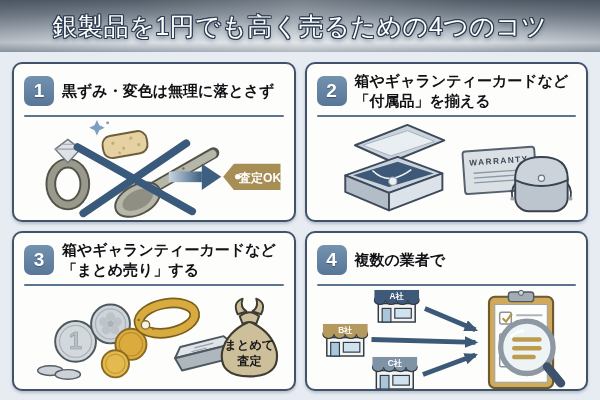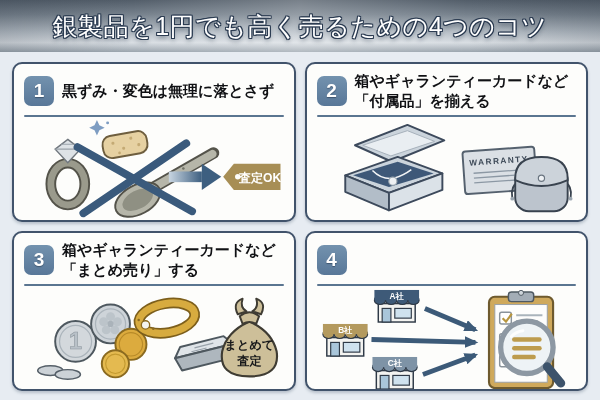--- a/index.html
+++ b/index.html
@@ -234,20 +234,21 @@
             <text x="231" y="78" text-anchor="middle" font-size="12.5" font-weight="bold" fill="#17181a">査定</text>
           </g>
         </svg>
       </div>
     </section>
 
     <section class="panel">
       <div class="panel-head">
         <span class="badge">4</span>
         <div class="ttl">
+          <div>複数の業者で</div>
         </div>
       </div>
       <div class="divider"></div>
       <div class="illo">
         <svg viewBox="0 0 265 104">
           <defs>
             <marker id="ah" markerUnits="userSpaceOnUse" markerWidth="16" markerHeight="14" refX="11" refY="6" orient="auto">
               <path d="M0,0 L14,6 L0,12 Z" fill="#3c5a78"></path>
             </marker>
           </defs>

